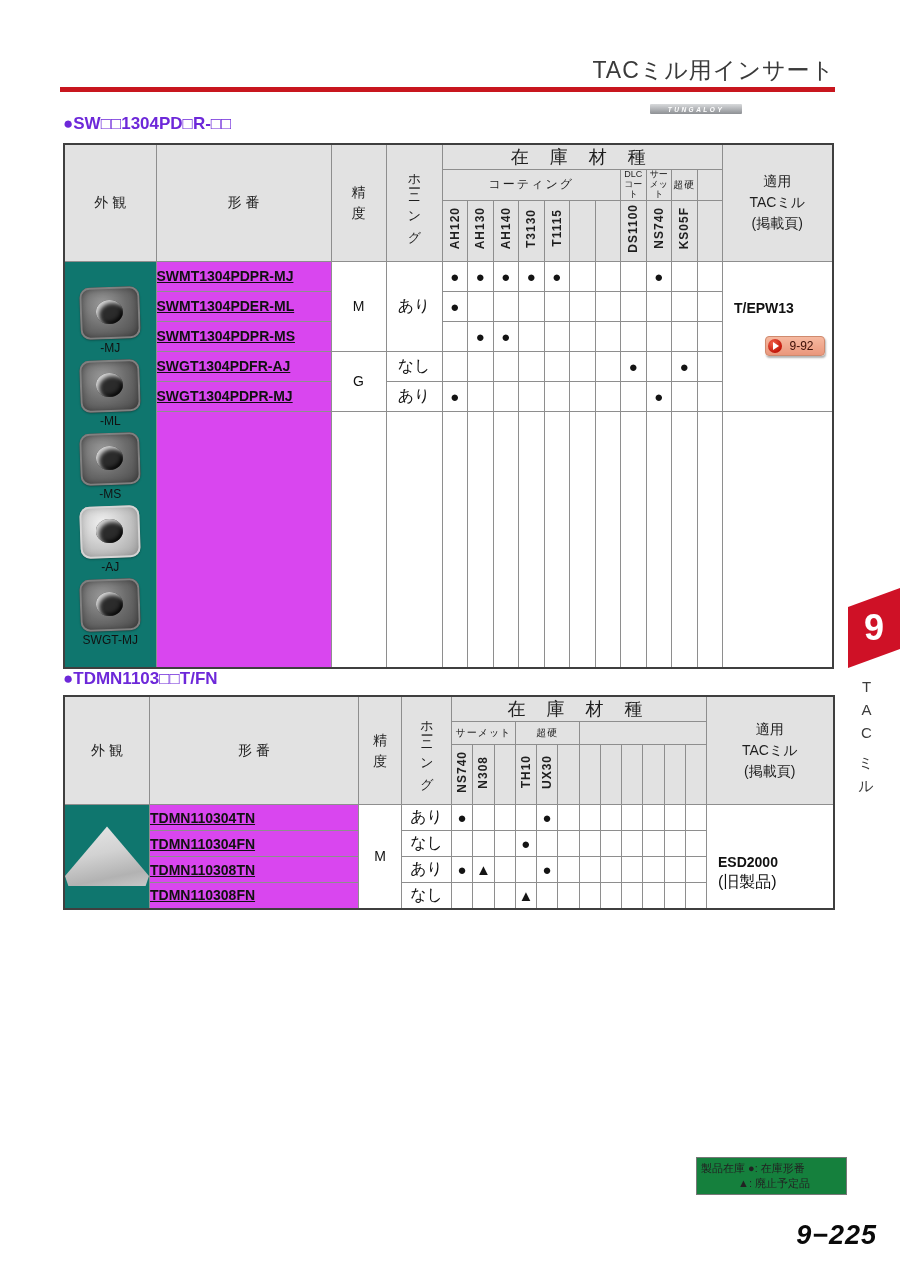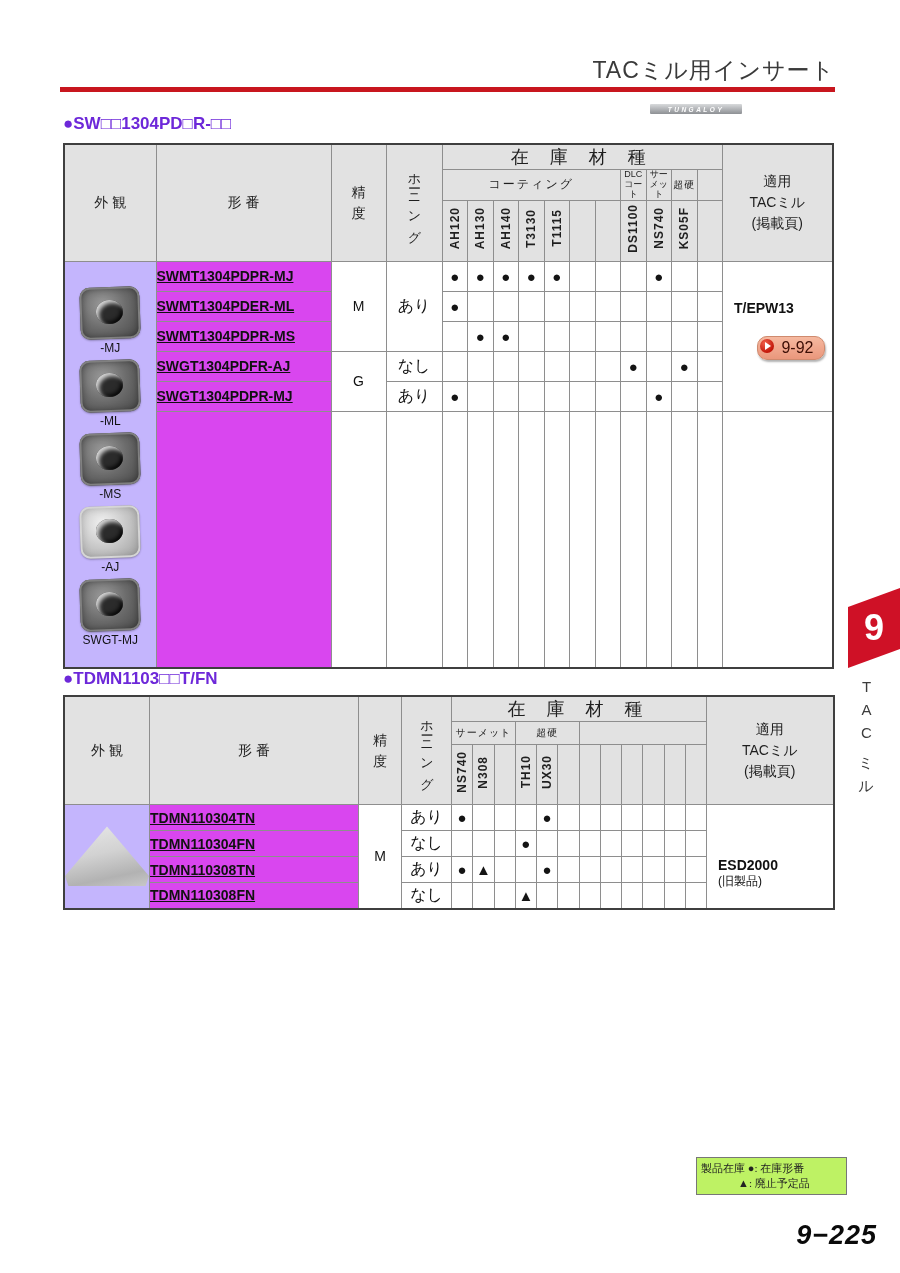--- a/index.html
+++ b/index.html
@@ -41,61 +41,61 @@
   .grp-carb{font-size:10px;letter-spacing:1px;}
   td.codecell{vertical-align:bottom;text-align:center;}
   .vcode{display:inline-block;writing-mode:vertical-rl;transform:rotate(180deg);
          font-weight:bold;font-size:12px;letter-spacing:1px;padding:3px 0 2px;}
   .vtext{display:inline-block;writing-mode:vertical-rl;font-size:13px;letter-spacing:3px;}
   .hd14{font-size:14px;line-height:1.5;}
   .tbl1{left:63px;top:143px;}
   .tbl2{left:63px;top:695px;}
 
   
-  td.gaikan{vertical-align:top;background:#c4b5fd;}
+  td.gaikan{vertical-align:top;background:#0f766e;}
   .fig{margin-top:5px;}
   .insert{width:60px;height:52px;margin:0 auto;border-radius:10px;position:relative;
           transform:rotate(-2deg);
           background:radial-gradient(circle at 38% 34%,#9a9a9a 0%,#6b6b6b 48%,#474747 100%);
           box-shadow:inset 0 0 0 2px #808080, inset 0 0 9px rgba(0,0,0,.55), 0 1px 2px rgba(0,0,0,.3);}
   .insert::after{content:"";position:absolute;left:16px;top:13px;width:27px;height:24px;border-radius:50%;
           background:#2b2b2b;
           box-shadow:inset 3px 3px 4px rgba(255,255,255,.8), inset -2px -2px 4px rgba(0,0,0,.9);}
   .insert.light{background:radial-gradient(circle at 38% 34%,#f2f2f2 0%,#c6c6c6 50%,#9c9c9c 100%);
           box-shadow:inset 0 0 0 2px #d5d5d5, inset 0 0 9px rgba(0,0,0,.25), 0 1px 2px rgba(0,0,0,.3);}
   .cap{text-align:center;font-size:12px;margin-top:2px;color:#111;}
   .tri-insert{width:84px;height:62px;margin:0 auto;
           clip-path:polygon(50% 2%,100% 82%,96% 98%,4% 98%,0 82%);
           background:linear-gradient(168deg,#e9e9e9 0%,#d2d2d2 45%,#b2b2b2 78%,#c9c9c9 100%);}
 
   
   td.apply{position:relative;text-align:left;margin-left:28px;}
   .apply-text{position:absolute;left:11px;top:38px;font-weight:bold;font-size:14px;}
-  .page-badge{position:absolute;right:7px;top:74px;display:inline-flex;align-items:flex-start;
-          background:linear-gradient(180deg,#f6b9a0,#ea977c);border:1px solid #cf8a6e;border-radius:10px;
-          padding:2px 10px 2px 2px;box-shadow:1px 2px 2px rgba(0,0,0,.3);font-size:16px;color:#3c0e05;cursor:pointer;}
+  .page-badge{position:absolute;right:7px;top:74px;display:inline-flex;align-items:center;
+          background:linear-gradient(180deg,#f6b9a0,#ea977c);border:1px solid #cf8a6e;border-radius:4px;
+          padding:2px 10px 2px 2px;box-shadow:1px 2px 2px rgba(0,0,0,.3);font-size:12px;color:#3c0e05;cursor:pointer;}
   .badge-circle{width:14px;height:14px;border-radius:50%;margin-right:7px;position:relative;
           background:radial-gradient(circle at 35% 30%,#f0604a,#c2170a 70%);}
   .badge-circle::after{content:"";position:absolute;left:5px;top:3px;width:0;height:0;
           border-left:6px solid #fff;border-top:4px solid transparent;border-bottom:4px solid transparent;}
   .apply2{padding-left:11px;line-height:1.25;margin-top:33px;}
   .apply2 .l1{font-weight:bold;font-size:14px;}
-  .apply2 .l2{font-size:12px;}
+  .apply2 .l2{font-size:16px;}
 
   
   .side-tab{left:848px;top:588px;width:52px;height:80px;background:#cf1126;
             clip-path:polygon(0 19px,100% 0,100% 61px,0 80px);
             display:flex;align-items:center;justify-content:center;}
   .side-tab span{color:#fff;font-size:36px;font-weight:bold;}
   .side-label{left:856px;top:678px;writing-mode:vertical-rl;text-orientation:upright;
               font-size:15px;letter-spacing:6px;color:#3c3c3c;}
 
   
   .legend{left:696px;top:1157px;width:141px;border:1px solid #777;font-size:11px;
-          padding:3px 4px;line-height:1.35;color:#222;background:#bef264;font-family:Liberation Serif, serif;}
+          padding:3px 4px;line-height:1.35;color:#222;background:#15803d;}
   .legend .l2{padding-left:37px;}
   .page-num{right:23px;top:1220px;font-size:27px;font-weight:bold;font-style:italic;letter-spacing:1px;color:#0a0a0a;}
 </style>
 </head>
 <body>
 
 <div class="abs page-title">TACミル用インサート</div>
 <div class="abs red-rule"></div>
 
 <div class="abs logo">

